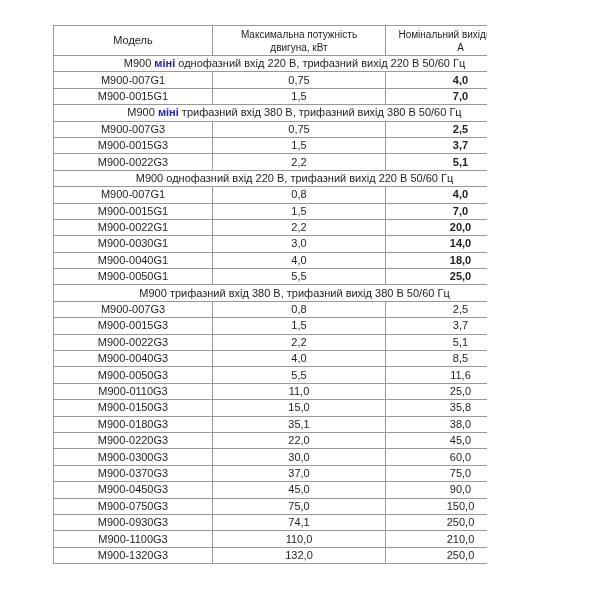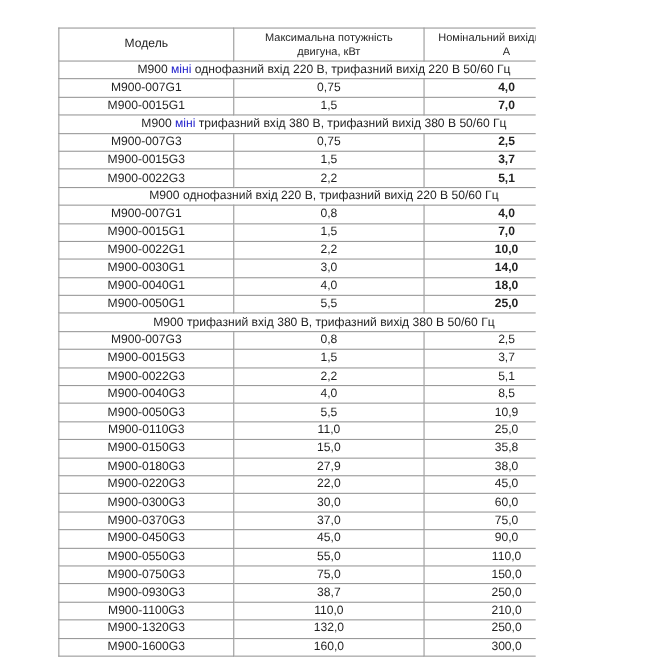--- a/index.html
+++ b/index.html
@@ -15,21 +15,21 @@
   td{
     border:1px solid #9a9a9a;
     text-align:center;vertical-align:middle;
     font-size:11px;line-height:13px;height:15.4px;
     padding:0 2px;font-weight:normal;color:#1f1f1f;
     overflow:hidden;white-space:nowrap;
   }
   tr.header-row td{height:29px;}
   tr.header-row td div{white-space:nowrap;font-size:10px;line-height:13px;}
   td.section{white-space:nowrap;}
-  .hl{color:#2222cc;font-weight:normal;}
+  .hl{color:#2222cc;font-weight:bold;}
   .bold{font-weight:bold;}
 </style>
 </head>
 <body>
 
 <div class="page">
   <table class="spec">
     <colgroup>
         <col class="c1">
         <col class="c2">
@@ -89,21 +89,21 @@
           <td class="bold">4,0</td>
         </tr>
         <tr>
           <td>M900-0015G1</td>
           <td>1,5</td>
           <td class="bold">7,0</td>
         </tr>
         <tr>
           <td>M900-0022G1</td>
           <td>2,2</td>
-          <td class="bold">10,0</td>
+          <td class="bold">20,0</td>
         </tr>
         <tr>
           <td>M900-0030G1</td>
           <td>3,0</td>
           <td class="bold">14,0</td>
         </tr>
         <tr>
           <td>M900-0040G1</td>
           <td>4,0</td>
           <td class="bold">18,0</td>
@@ -132,35 +132,35 @@
           <td>5,1</td>
         </tr>
         <tr>
           <td>M900-0040G3</td>
           <td>4,0</td>
           <td>8,5</td>
         </tr>
         <tr>
           <td>M900-0050G3</td>
           <td>5,5</td>
-          <td>10,9</td>
+          <td>11,6</td>
         </tr>
         <tr>
           <td>M900-0110G3</td>
           <td>11,0</td>
           <td>25,0</td>
         </tr>
         <tr>
           <td>M900-0150G3</td>
           <td>15,0</td>
           <td>35,8</td>
         </tr>
         <tr>
           <td>M900-0180G3</td>
-          <td>27,9</td>
+          <td>35,1</td>
           <td>38,0</td>
         </tr>
         <tr>
           <td>M900-0220G3</td>
           <td>22,0</td>
           <td>45,0</td>
         </tr>
         <tr>
           <td>M900-0300G3</td>
           <td>30,0</td>
@@ -170,44 +170,34 @@
           <td>M900-0370G3</td>
           <td>37,0</td>
           <td>75,0</td>
         </tr>
         <tr>
           <td>M900-0450G3</td>
           <td>45,0</td>
           <td>90,0</td>
         </tr>
         <tr>
-          <td>M900-0550G3</td>
-          <td>55,0</td>
-          <td>110,0</td>
-        </tr>
-        <tr>
           <td>M900-0750G3</td>
           <td>75,0</td>
           <td>150,0</td>
         </tr>
         <tr>
           <td>M900-0930G3</td>
-          <td>38,7</td>
+          <td>74,1</td>
           <td>250,0</td>
         </tr>
         <tr>
           <td>M900-1100G3</td>
           <td>110,0</td>
           <td>210,0</td>
         </tr>
         <tr>
           <td>M900-1320G3</td>
           <td>132,0</td>
           <td>250,0</td>
-        </tr>
-        <tr>
-          <td>M900-1600G3</td>
-          <td>160,0</td>
-          <td>300,0</td>
         </tr>
       </tbody>
   </table>
 </div>
 
 </body></html>

